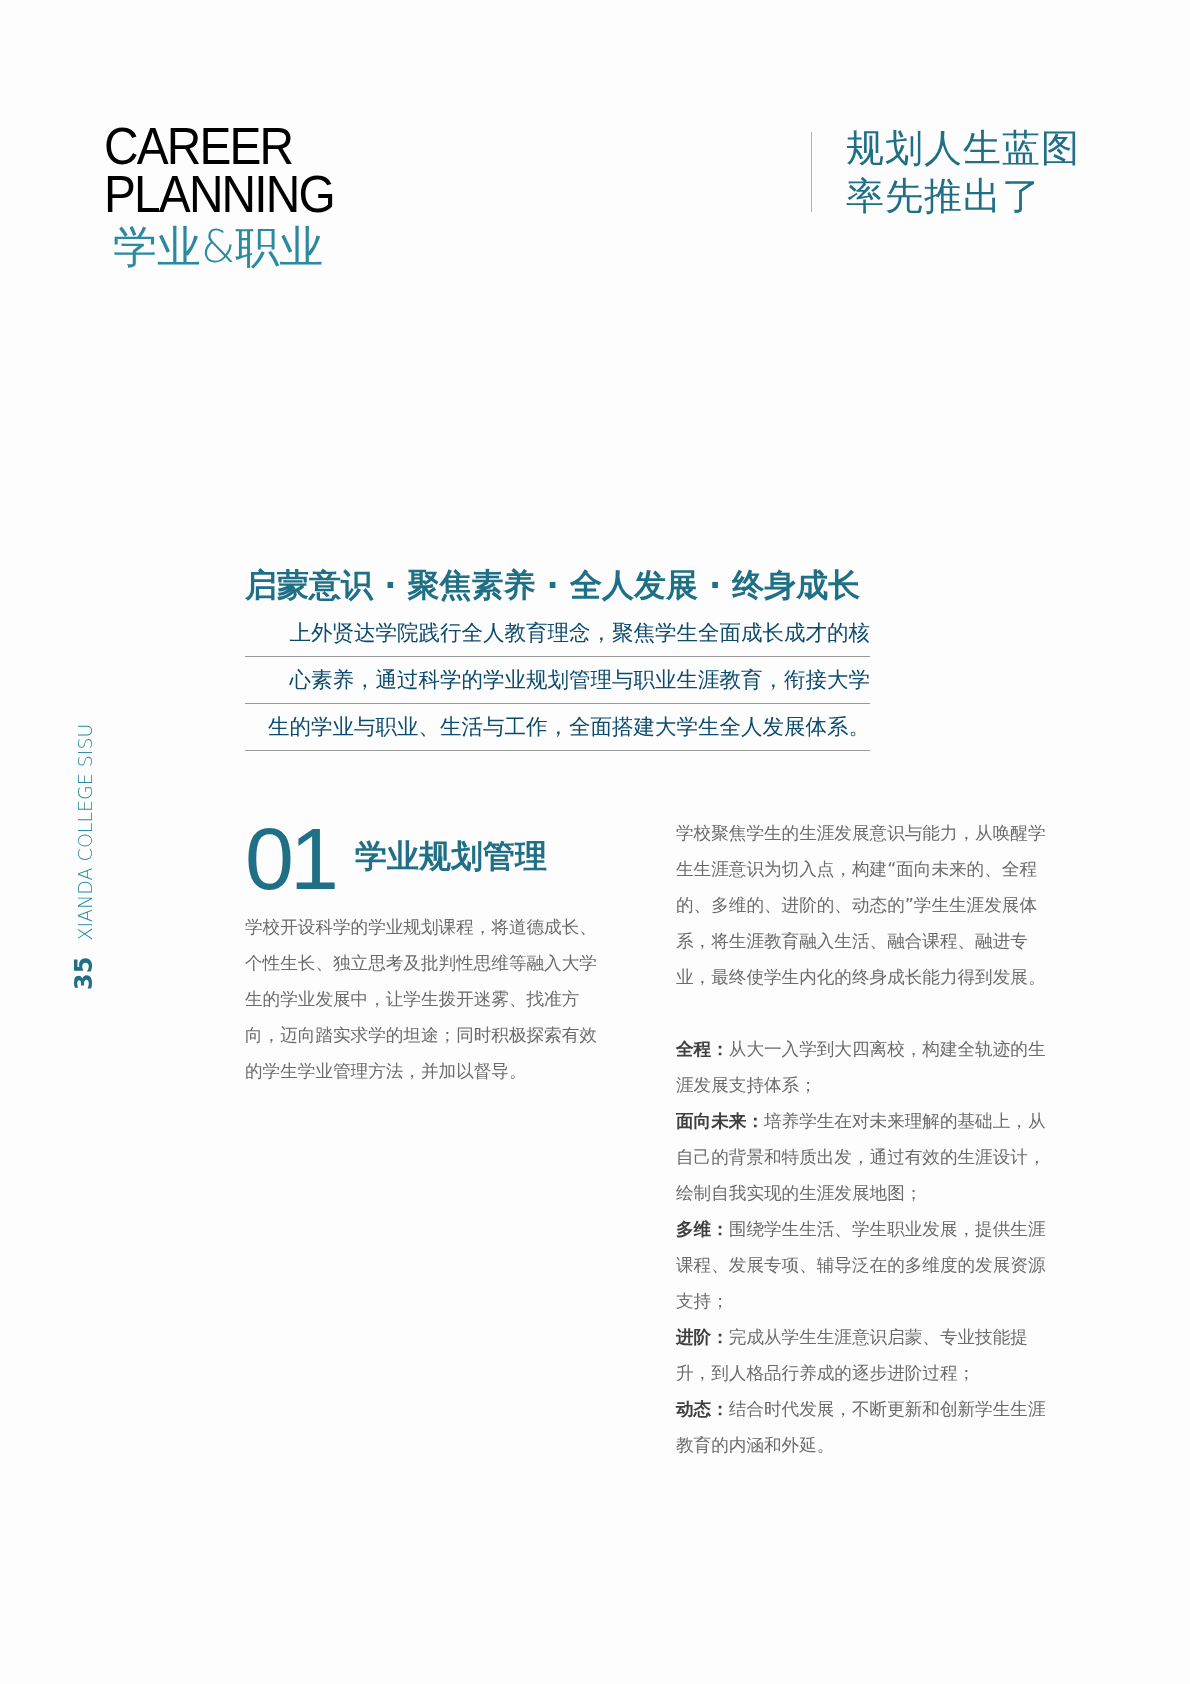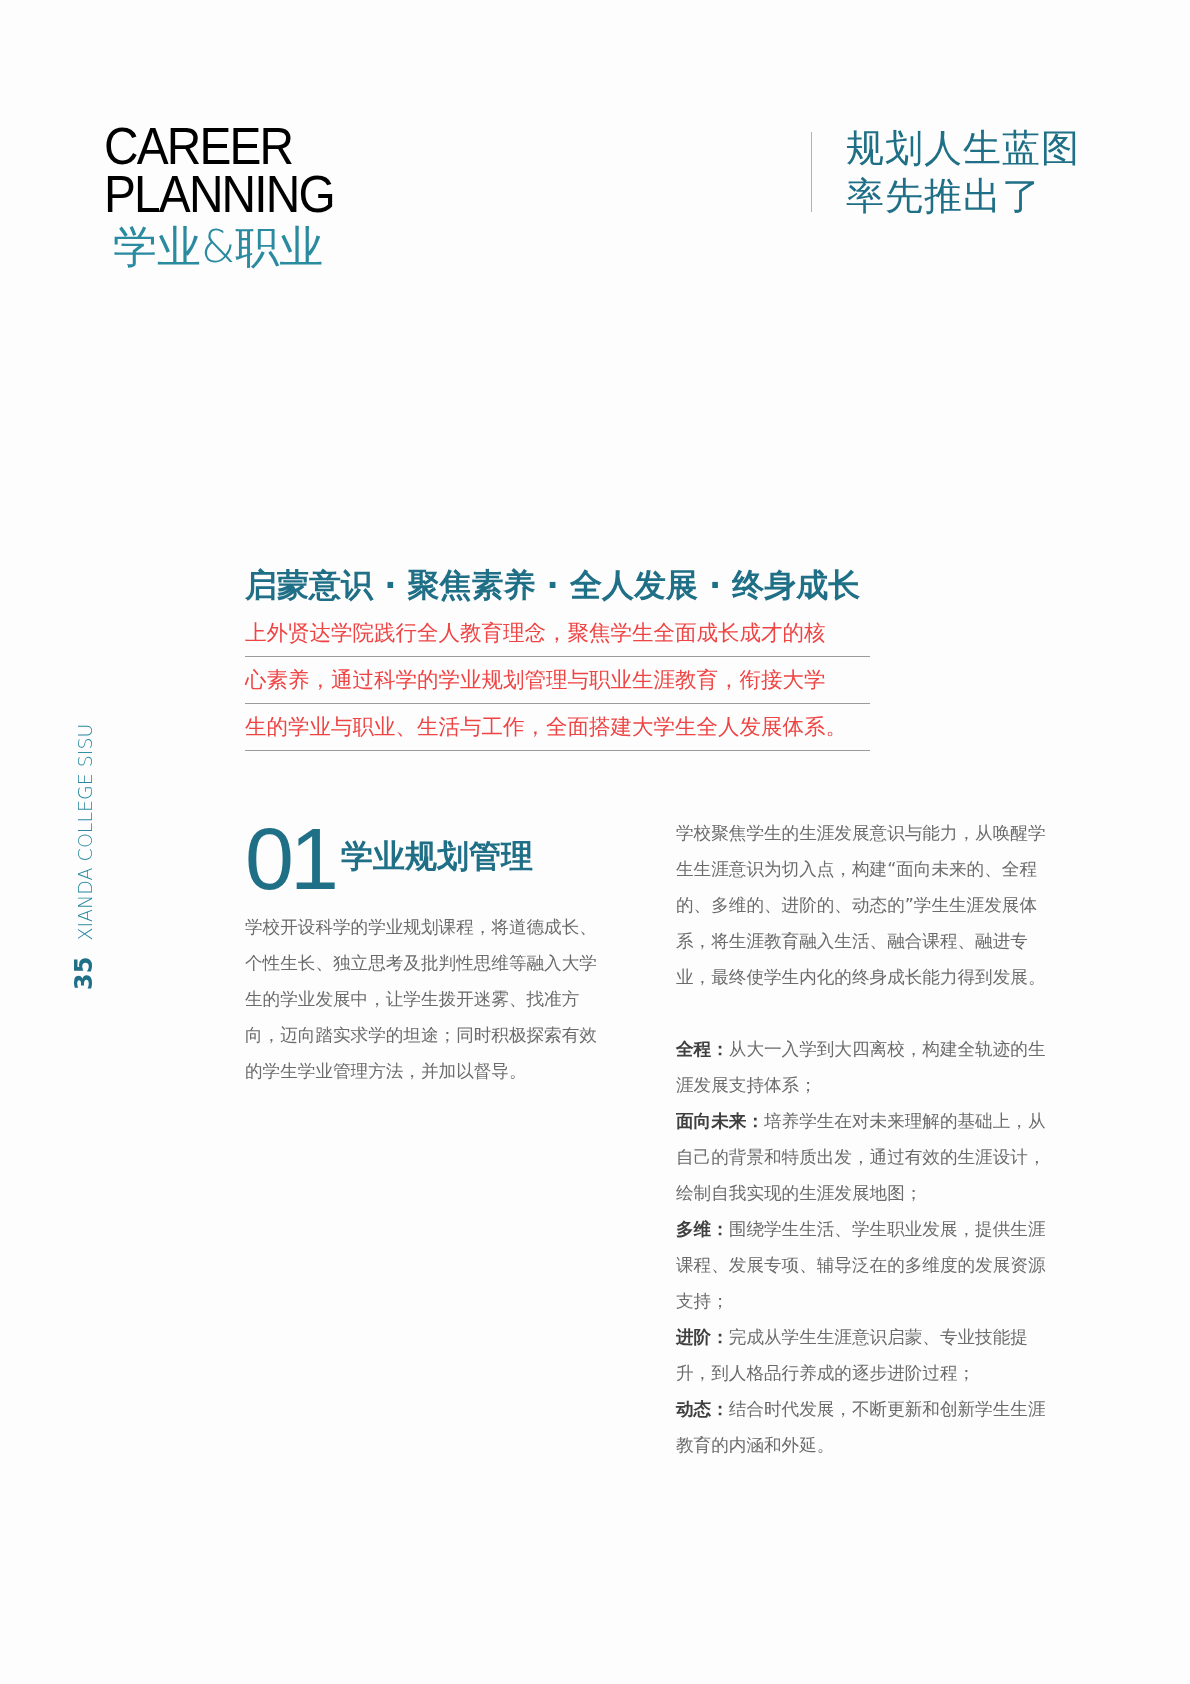--- a/index.html
+++ b/index.html
@@ -32,22 +32,22 @@
     font-size: 38px; line-height: 48px; color: #1f6f86; letter-spacing: 1px;
   }
 
   
   .intro { left: 245px; top: 562px; width: 625px; }
   .intro-head {
     font-size: 32px; font-weight: bold; color: #1f6f86; line-height: 46px;
     letter-spacing: 0px; white-space: nowrap; margin-bottom: 2px;
   }
   .intro-line {
-    font-size: 21.5px; line-height: 46px; color: #ef4444;
-    border-bottom: 1.5px solid #9a9a9a; white-space: nowrap;
+    font-size: 21.5px; line-height: 46px; color: #0c4a6e;
+    border-bottom: 1.5px solid #9a9a9a; white-space: nowrap; text-align: right;
   }
 
   
   .side-label {
     left: 70px; top: 990px;
     transform: rotate(-90deg); transform-origin: left top;
     white-space: nowrap; font-size: 19px; color: #2a8aa0;
   }
   .side-label .page { font-weight: bold; font-size: 24px; color: #1f6f86; margin-right: 10px; }
   .side-label .name { letter-spacing: 0px; font-weight: 300; }
@@ -55,21 +55,21 @@
   
   .col { width: 365px; }
   .col-left { left: 245px; top: 815px; }
   .col-right { left: 676px; top: 815px; width: 380px; }
   .sec-head { display: flex; align-items: center; height: 88px; margin-bottom: 6px; }
   .sec-num {
     font-family: "Liberation Sans", sans-serif; font-weight: normal;
     font-size: 88px; line-height: 80px; color: #1f6f86; letter-spacing: -4px;
   }
   .sec-title {
-    font-size: 32px; font-weight: bold; color: #1f6f86; margin-left: 6px; margin-bottom: 4px;
+    font-size: 32px; font-weight: bold; color: #1f6f86; margin-left: 20px; margin-bottom: 4px;
   }
   .col-right .sec-title { margin-left: 14px; }
   .para { font-size: 17.6px; line-height: 36px; color: #6b6b6b; margin: 0; }
   .para + .para { margin-top: 36px; }
   .item { font-size: 17.6px; line-height: 36px; color: #6b6b6b; margin: 0; }
   .item b { color: #3f3f3f; }
   .items { margin-top: 36px; }
 </style>
 </head>
 <body>

